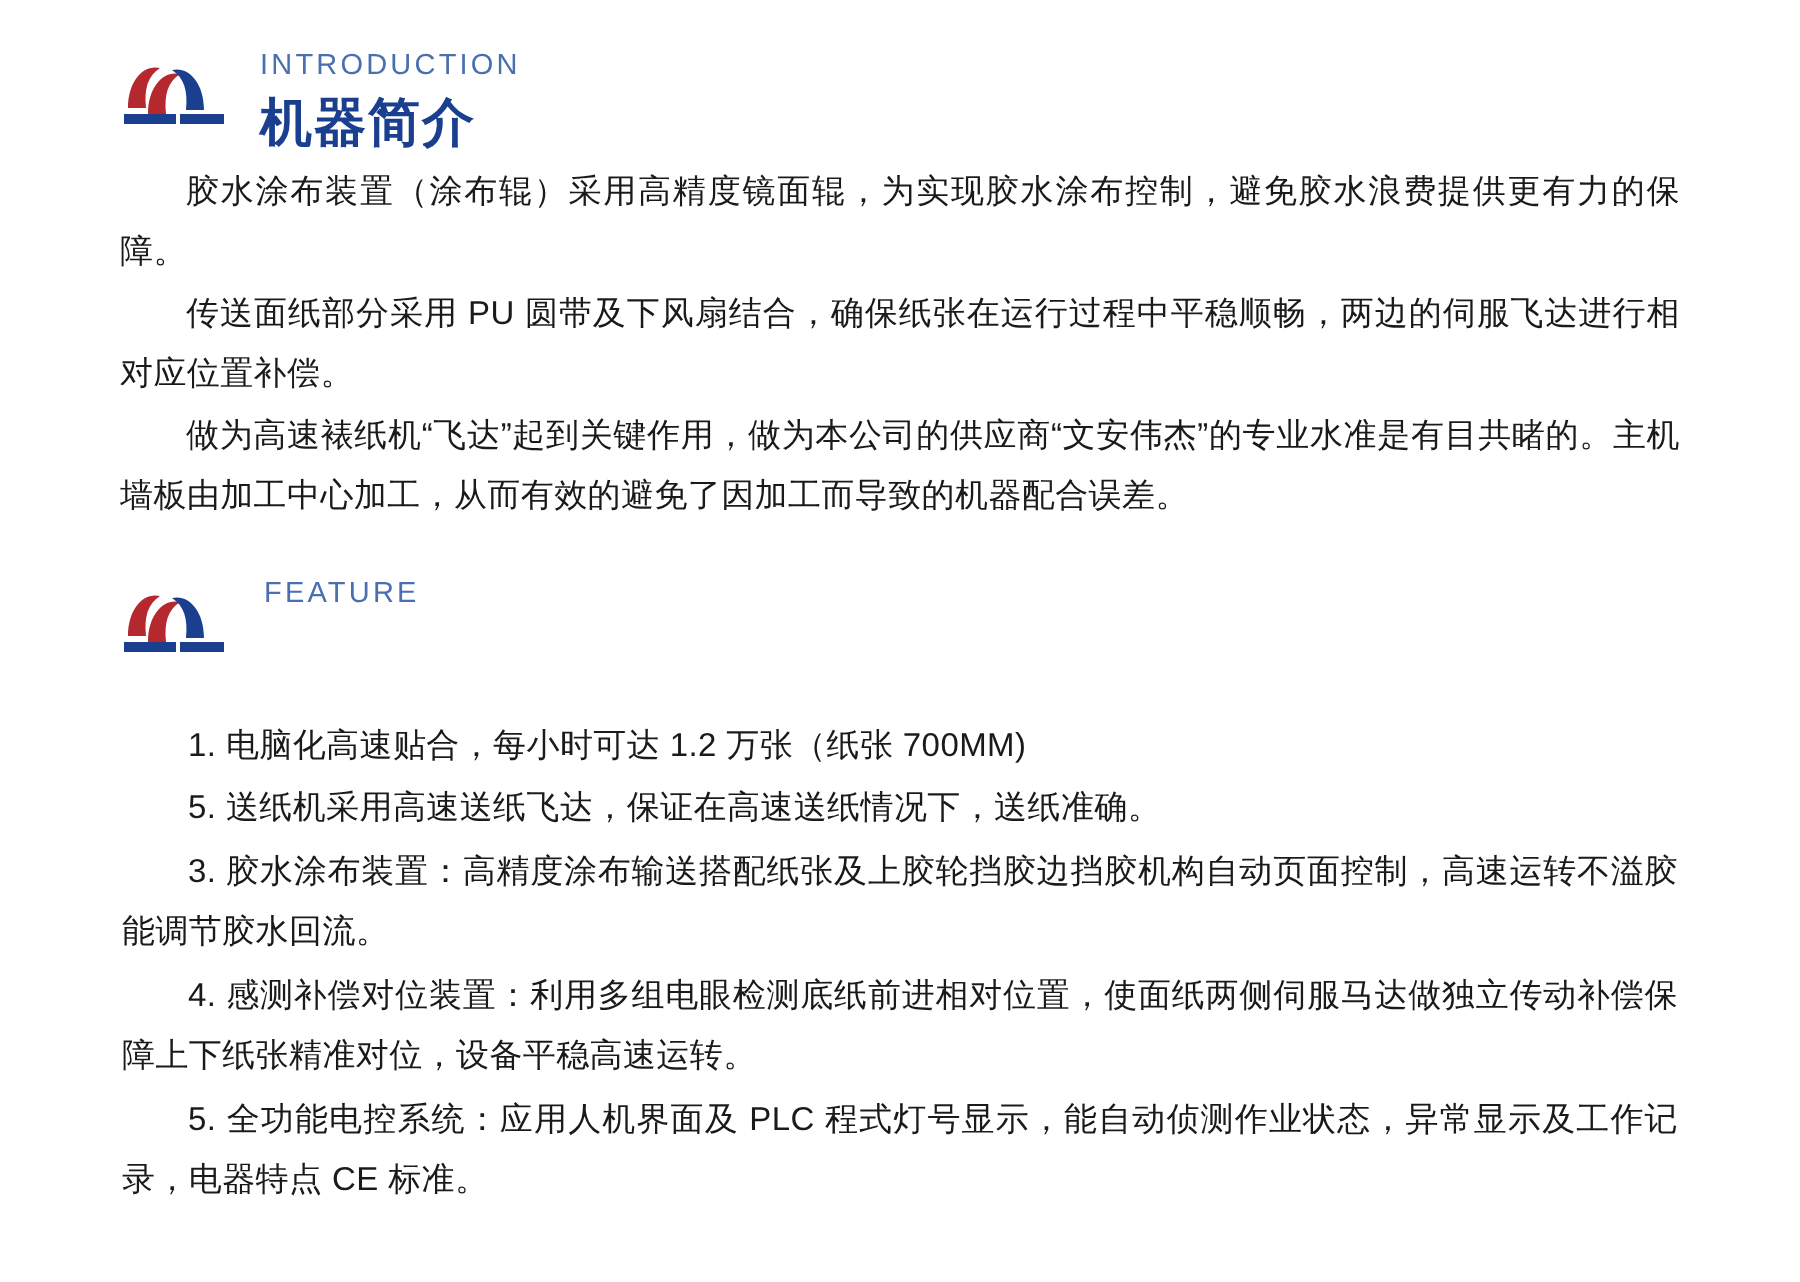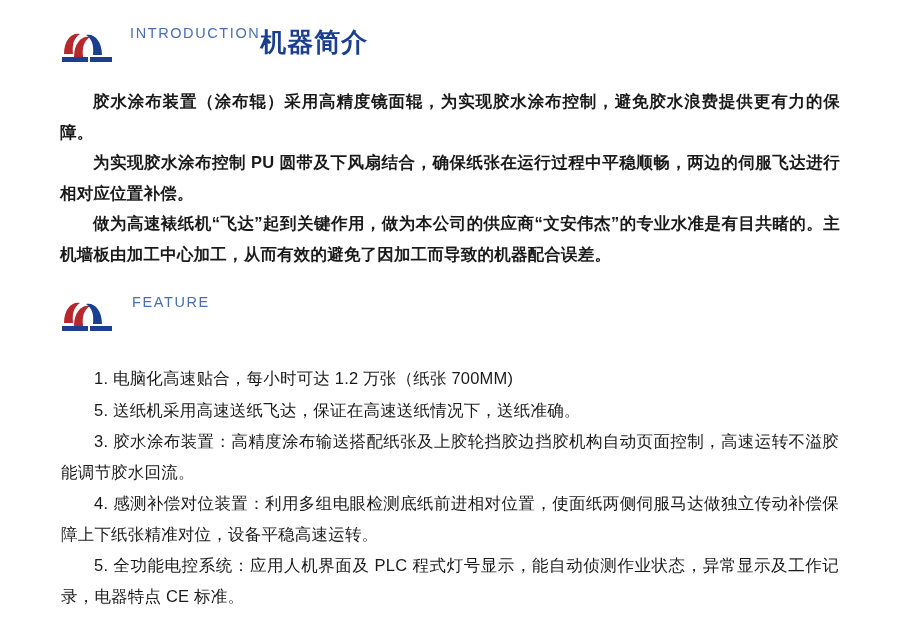--- a/index.html
+++ b/index.html
@@ -34,43 +34,41 @@
     width: 56px;
     height: 44px;
     flex: 0 0 56px;
     position: relative;
     margin-top: 2px;
   }
   .logo-mark svg { display: block; }
 
   .head-text {
     display: flex;
-    flex-direction: row;
+    flex-direction: column;
     justify-content: center;
     padding-top: 2px;
   }
   .head-en {
     font-size: 14.5px;
     letter-spacing: 1.6px;
     color: #4a6fb0;
     line-height: 1.3;
     font-weight: 400;
   }
   .head-cn {
     font-size: 26px;
     font-weight: bold;
     color: #1b3f8f;
     line-height: 1.45;
     letter-spacing: 1px;
   }
 
   
   .body-block {
-    margin-top: 18px;
-    font-weight: bold;
   }
   .para {
     font-size: 16.5px;
     line-height: 1.85;
     color: #1a1a1a;
     text-indent: 2em;
     text-align: justify;
     margin: 0;
     letter-spacing: 0.2px;
   }
@@ -104,21 +102,21 @@
       </svg>
     </div>
     <div class="head-text">
       <div class="head-en">INTRODUCTION</div>
       <div class="head-cn">机器简介</div>
     </div>
   </div>
 
   <div class="body-block">
     <p class="para">胶水涂布装置（涂布辊）采用高精度镜面辊，为实现胶水涂布控制，避免胶水浪费提供更有力的保障。</p>
-    <p class="para">为实现胶水涂布控制 PU 圆带及下风扇结合，确保纸张在运行过程中平稳顺畅，两边的伺服飞达进行相对应位置补偿。</p>
+    <p class="para">传送面纸部分采用 PU 圆带及下风扇结合，确保纸张在运行过程中平稳顺畅，两边的伺服飞达进行相对应位置补偿。</p>
     <p class="para">做为高速裱纸机“飞达”起到关键作用，做为本公司的供应商“文安伟杰”的专业水准是有目共睹的。主机墙板由加工中心加工，从而有效的避免了因加工而导致的机器配合误差。</p>
   </div>
 
   <div class="section-head sec-feature">
     <div class="logo-mark">
       <svg width="56" height="44" viewBox="0 0 56 44" xmlns="http://www.w3.org/2000/svg">
         <path d="M4 30 C4 16, 12 8, 20 10 C14 14, 12 20, 13 30 Z" fill="#b5282e"></path>
         <path d="M14 33 C14 19, 22 11, 30 13 C24 17, 22 23, 23 33 Z" fill="#b5282e"></path>
         <path d="M26 11 C34 9, 42 17, 42 31 L33 31 C34 21, 32 15, 26 11 Z" fill="#1b3f8f"></path>
         <rect x="2" y="33" width="26" height="5" fill="#1b3f8f"></rect>

